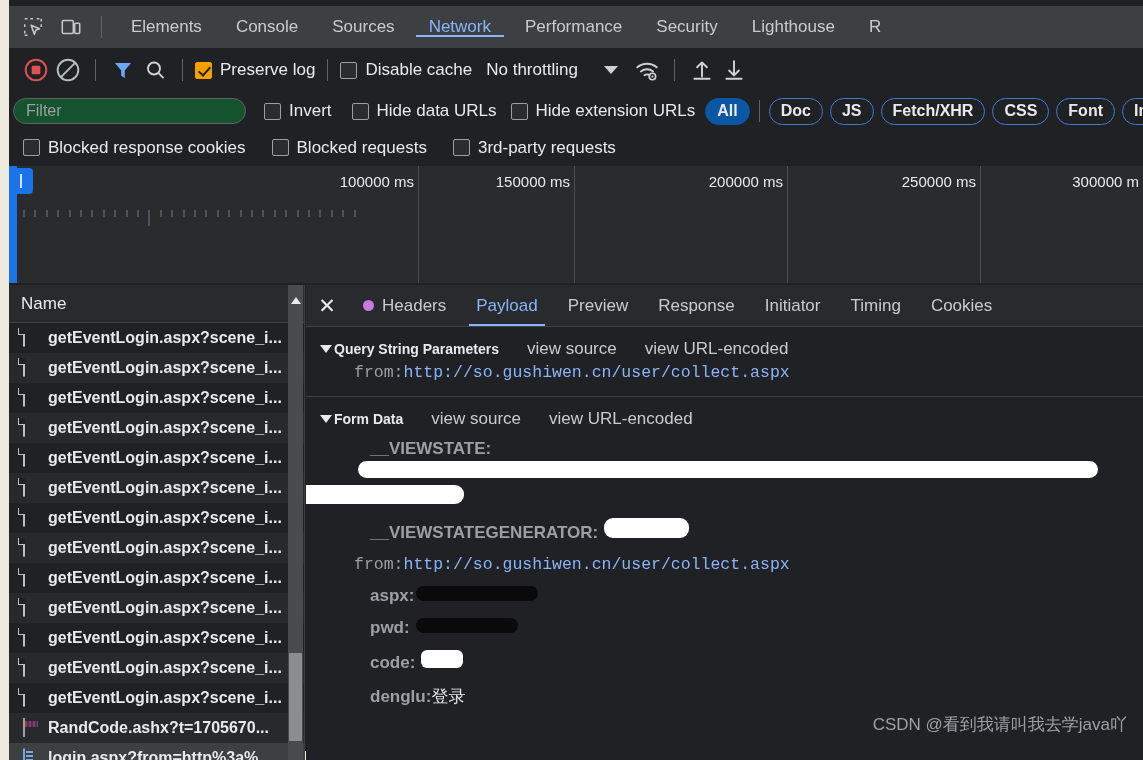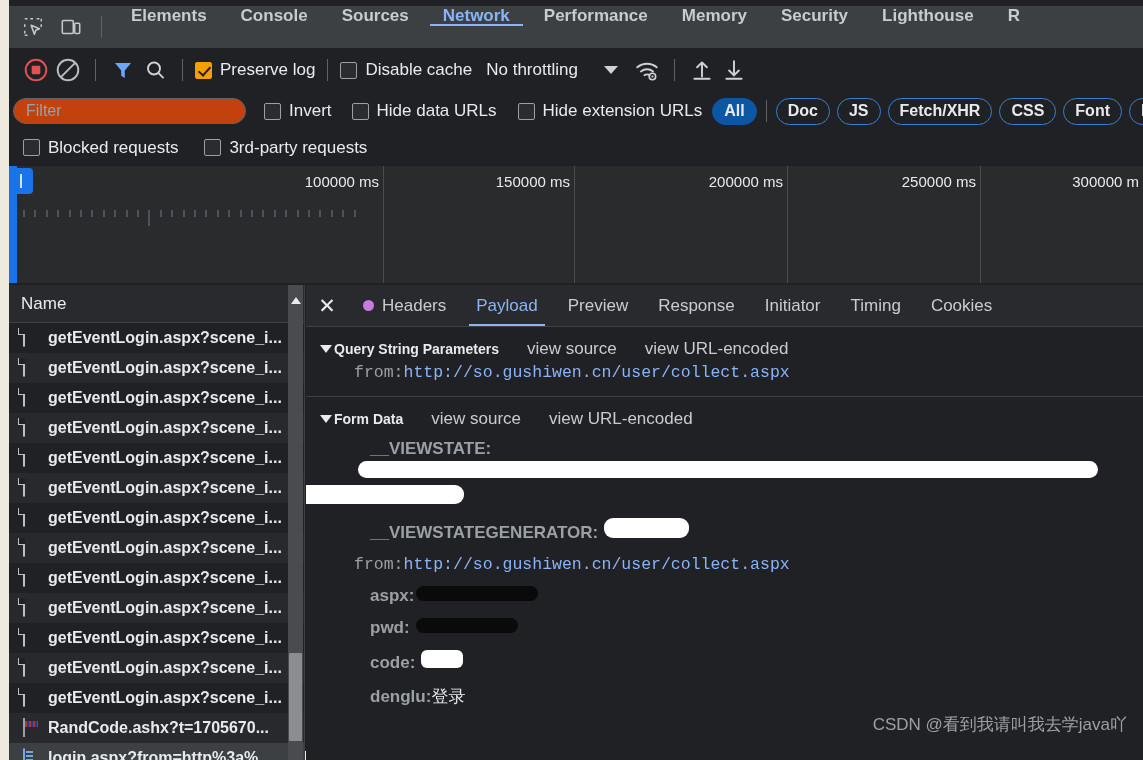--- a/index.html
+++ b/index.html
@@ -30,21 +30,21 @@
     background: #3c4043;
     display: flex; align-items: stretch;
   }
   .tool-icons { display: flex; align-items: center; padding: 0 6px 0 10px; gap: 10px; }
   .icon-btn {
     width: 28px; height: 28px;
     display: flex; align-items: center; justify-content: center;
     color: #c5c8ca; cursor: pointer; border-radius: 3px;
   }
   .vsep { width: 1px; height: 22px; background: #5f6368; align-self: center; margin: 0 6px; }
-  .tabs { display: flex; align-items: flex-start; flex: 1; overflow: hidden; font-weight: bold; }
+  .tabs { display: flex; align-items: center; flex: 1; overflow: hidden; }
   .tab {
     position: relative;
     display: flex; align-items: center;
     padding: 0 17px;
     font-size: 17px;
     color: #c8ccd0;
     white-space: nowrap;
     cursor: pointer;
   }
   .tab.active { color: #8ab4f8; }
@@ -98,21 +98,21 @@
   .filterrow {
     position: absolute; left: 9px; top: 92px;
     width: 1134px; height: 38px;
     background: #202124;
     display: flex; align-items: center;
     padding-left: 4px; gap: 0;
     overflow: hidden;
   }
   .filter-input {
     width: 245px; height: 26px;
-    background: #c2410c;
+    background: #14532d;
     border: 1px solid #5f6368; border-radius: 13px;
     color: #e8eaed; font-size: 16px;
     padding: 0 12px;
     font-family: "Liberation Sans", sans-serif;
     outline: none;
   }
   .filter-input::placeholder { color: #9aa0a6; }
   .chips { display: flex; align-items: center; gap: 7px; margin-left: 10px; }
   .chip {
     height: 27px; padding: 0 11px;
@@ -348,23 +348,20 @@
           <span>Console</span>
         </div>
       <div class="tab">
           <span>Sources</span>
         </div>
       <div class="tab active">
           <span>Network</span>
         </div>
       <div class="tab">
           <span>Performance</span>
-        </div>
-      <div class="tab">
-          <span>Memory</span>
         </div>
       <div class="tab">
           <span>Security</span>
         </div>
       <div class="tab">
           <span>Lighthouse</span>
         </div>
       <div class="tab">
           <span>R</span>
         </div>
@@ -438,21 +435,21 @@
     <input class="filter-input" value="" placeholder="Filter" style="">
     <label class="cb-wrap" style="margin-left:18px">
       <span class="cbox"></span>
       <span class="cb-label">Invert</span>
     </label>
     <div class="tb-sep"></div>
     <label class="cb-wrap">
       <span class="cbox"></span>
       <span class="cb-label">Hide data URLs</span>
     </label>
-    <label class="cb-wrap" style="margin-left:21px">
+    <label class="cb-wrap" style="margin-left:14px">
       <span class="cbox"></span>
       <span class="cb-label">Hide extension URLs</span>
     </label>
     <div class="chips">
       <div class="chip active">
           <span>All</span>
         </div>
       <div class="tb-sep" style="margin:0 2px"></div>
       <div class="chip">
           <span>Doc</span>
@@ -469,32 +466,36 @@
       <div class="chip">
           <span>Font</span>
         </div>
       <div class="chip">
           <span>Im</span>
         </div>
     </div>
   </div>
 
   <div class="optrow">
+    <label class="cb-wrap">
+      <span class="cbox"></span>
+      <span class="cb-label">Blocked response cookies</span>
+    </label>
     <label class="cb-wrap">
       <span class="cbox"></span>
       <span class="cb-label">Blocked requests</span>
     </label>
     <label class="cb-wrap">
       <span class="cbox"></span>
       <span class="cb-label">3rd-party requests</span>
     </label>
   </div>
 
   <div class="overview">
-    <div class="ov-cell" style="left:182px;width:193px">
+    <div class="ov-cell" style="left:217px;width:193px">
       <div class="ov-label">100000 ms</div>
     </div>
     <div class="ov-cell" style="left:373px;width:193px">
       <div class="ov-label">150000 ms</div>
     </div>
     <div class="ov-cell" style="left:586px;width:193px">
       <div class="ov-label">200000 ms</div>
     </div>
     <div class="ov-cell" style="left:779px;width:193px">
       <div class="ov-label">250000 ms</div>

